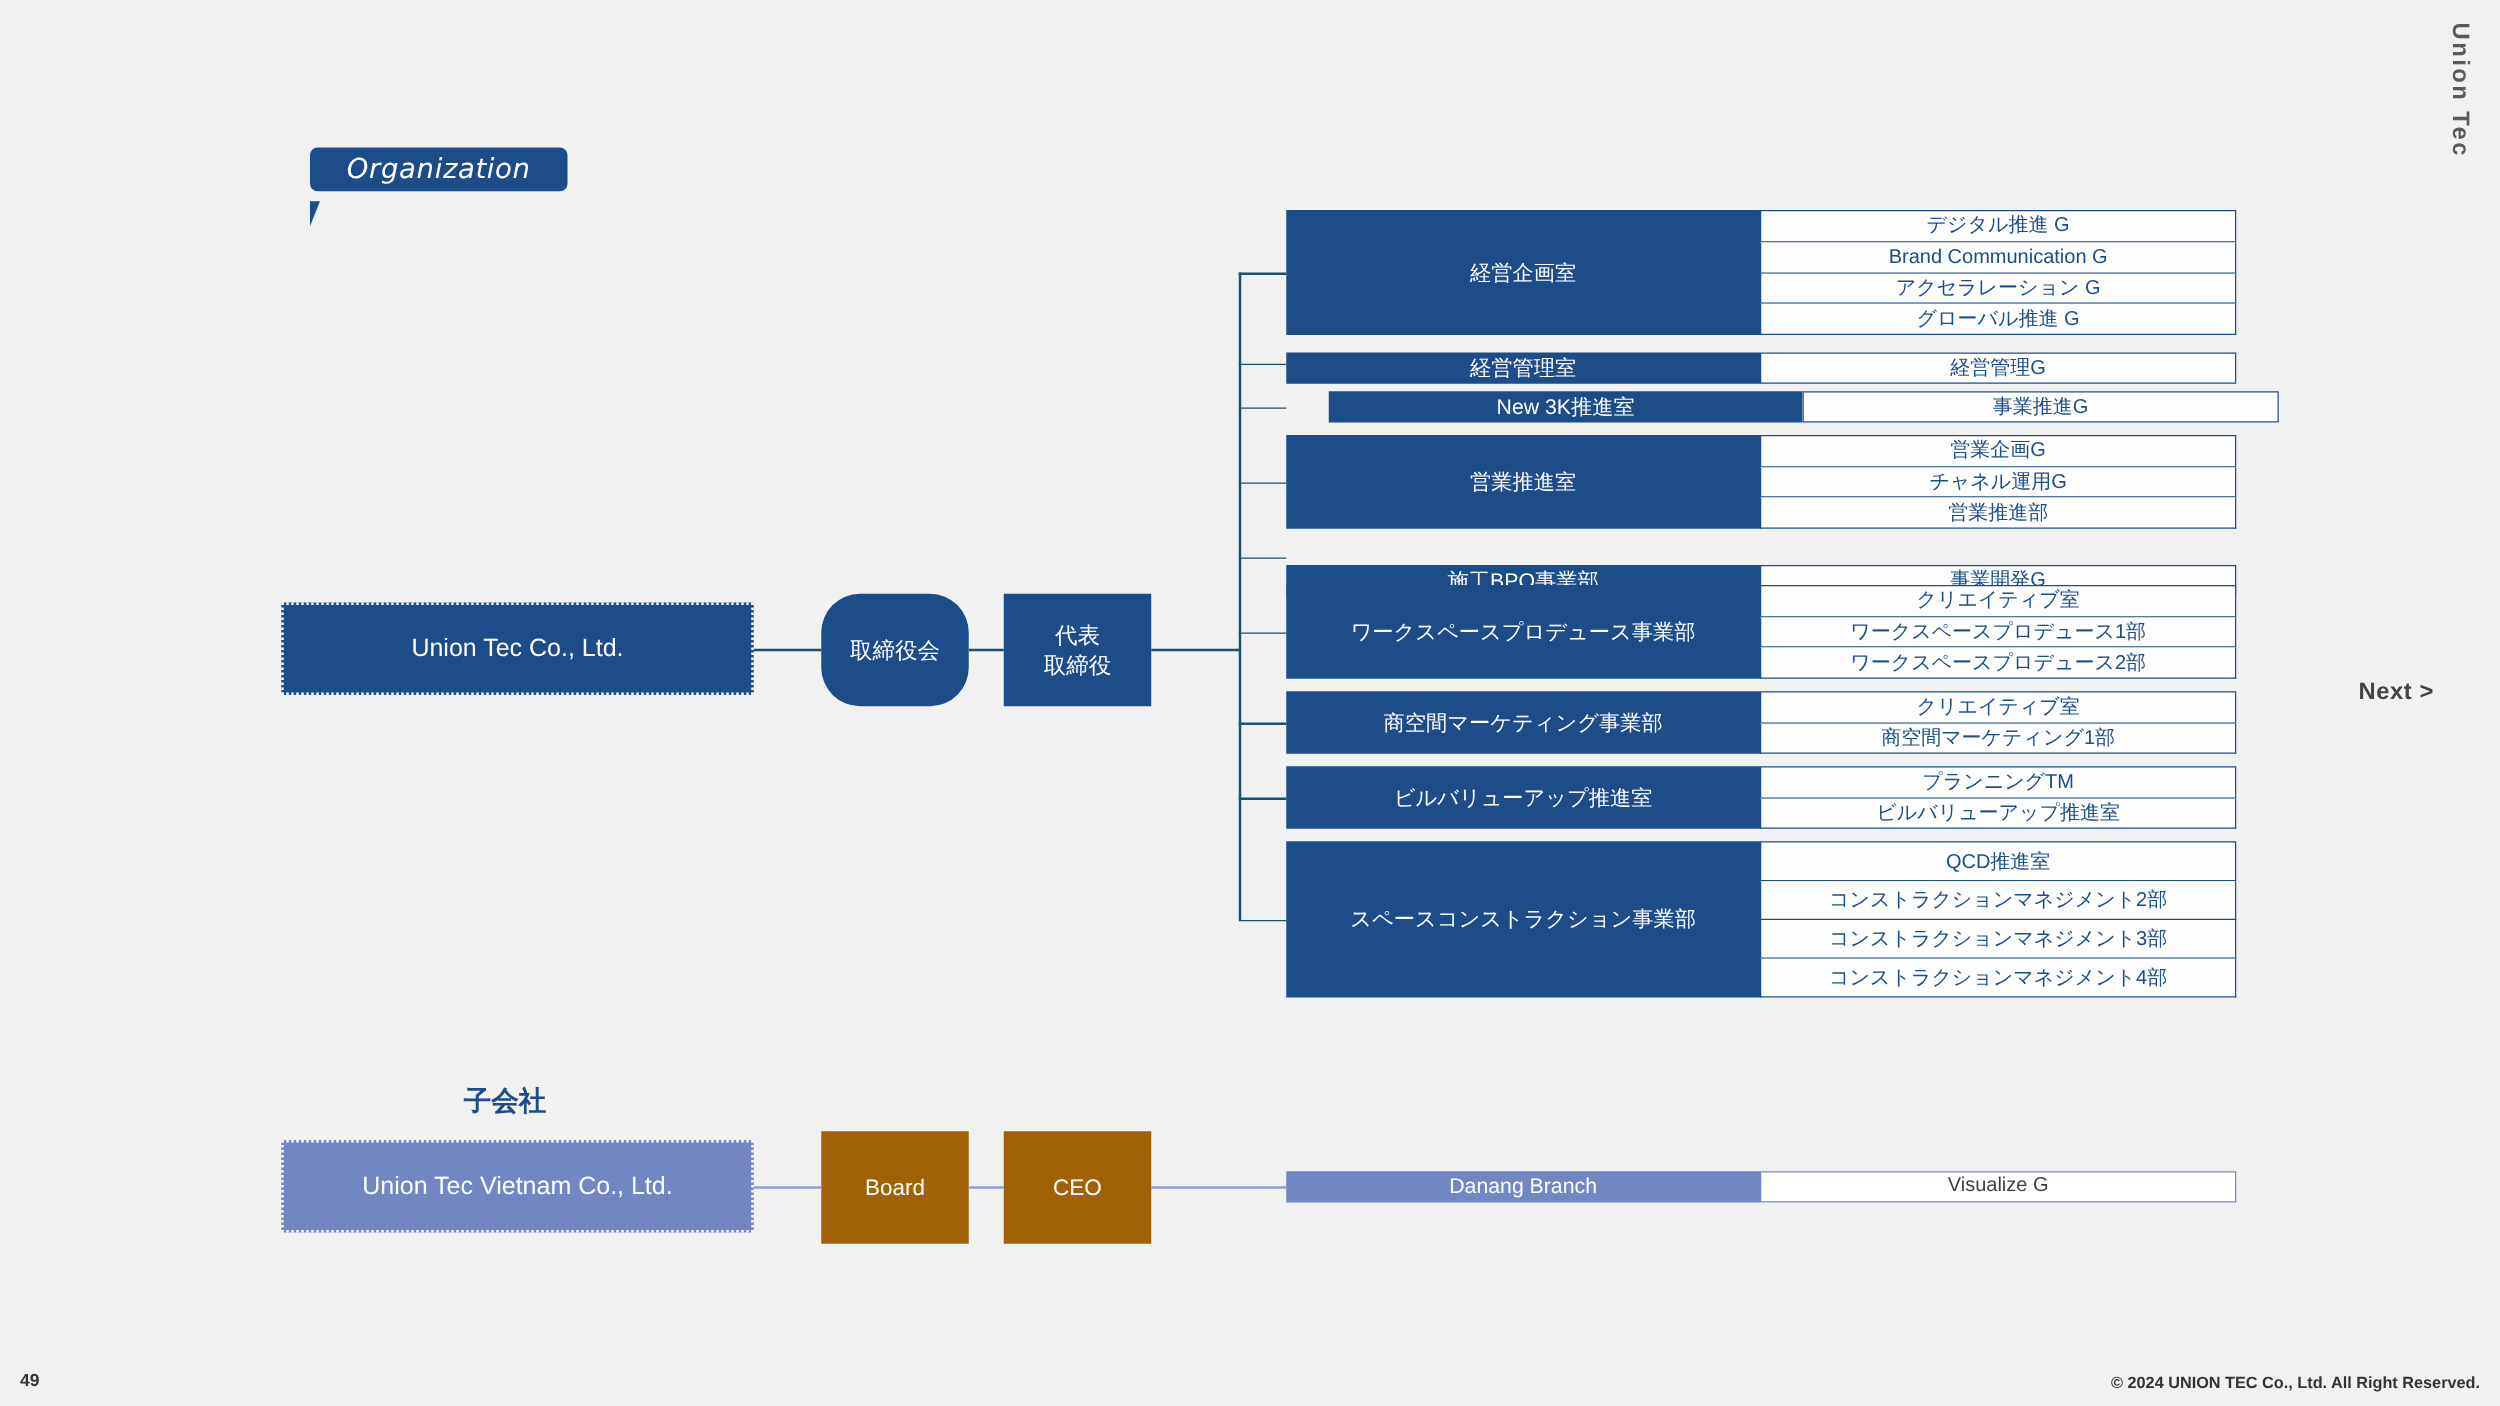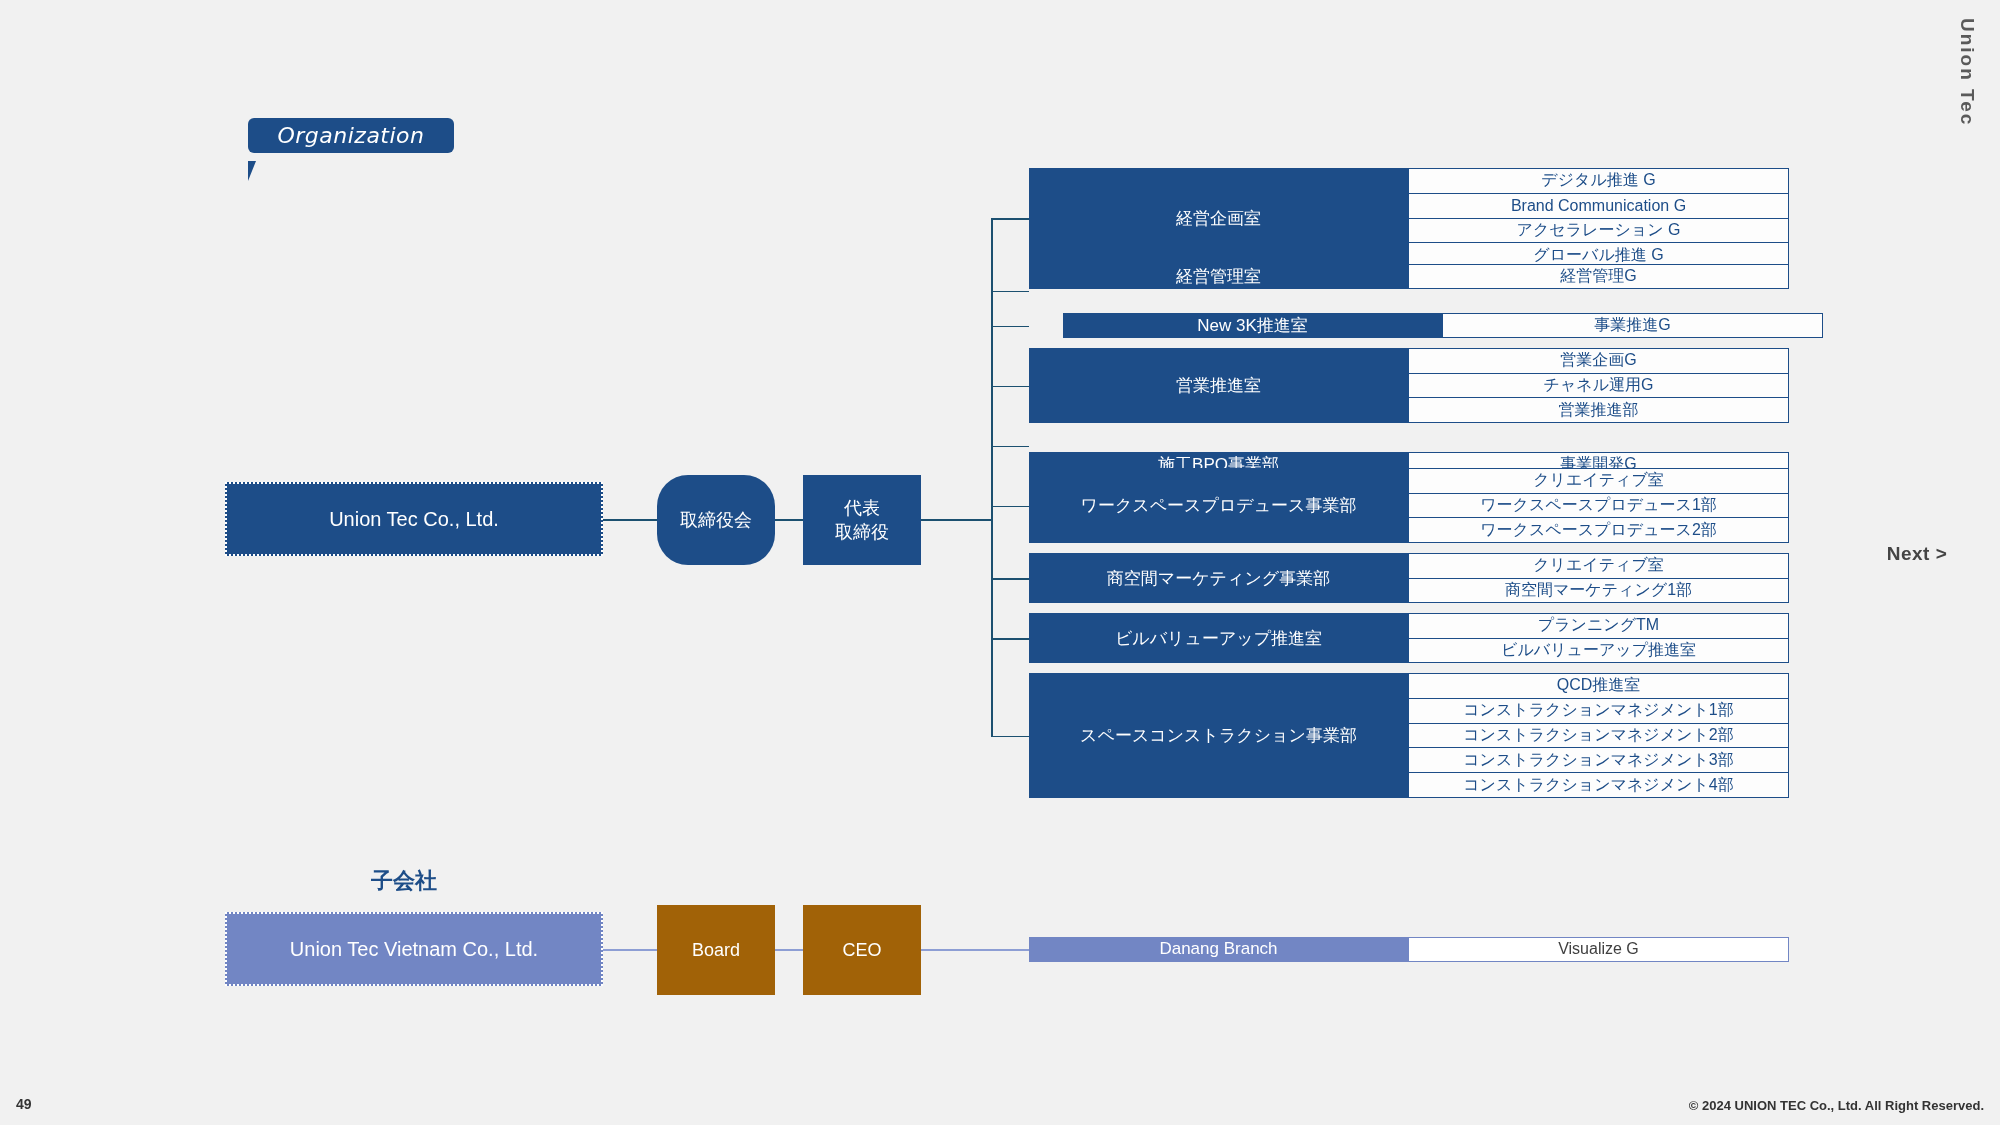--- a/index.html
+++ b/index.html
@@ -178,21 +178,21 @@
   <div id="dept-container">
       <div class="dept" style="top: 168px; height: 100px;">
         <div class="dept-name">経営企画室</div>
         <div class="dept-units">
           <div class="unit">デジタル推進 G</div>
           <div class="unit">Brand Communication G</div>
           <div class="unit">アクセラレーション G</div>
           <div class="unit">グローバル推進 G</div>
         </div>
       </div>
-      <div class="dept" style="top: 264px; height: 25px;">
+      <div class="dept" style="top: 282px; height: 25px;">
         <div class="dept-name">経営管理室</div>
         <div class="dept-units">
           <div class="unit">経営管理G</div>
         </div>
       </div>
       <div class="dept" style="top: 313px; height: 25px; margin-left: 34px;">
         <div class="dept-name">New 3K推進室</div>
         <div class="dept-units">
           <div class="unit">事業推進G</div>
         </div>
@@ -230,21 +230,20 @@
         <div class="dept-name">ビルバリューアップ推進室</div>
         <div class="dept-units">
           <div class="unit">プランニングTM</div>
           <div class="unit">ビルバリューアップ推進室</div>
         </div>
       </div>
       <div class="dept" style="top: 673px; height: 125px;">
         <div class="dept-name">スペースコンストラクション事業部</div>
         <div class="dept-units">
           <div class="unit">QCD推進室</div>
-          <div class="unit">コンストラクションマネジメント1部</div>
           <div class="unit">コンストラクションマネジメント2部</div>
           <div class="unit">コンストラクションマネジメント3部</div>
           <div class="unit">コンストラクションマネジメント4部</div>
         </div>
       </div>
     </div>
 
   <div class="sub-heading">子会社</div>
 
   <div class="root-box sub" id="sub-root-box">

